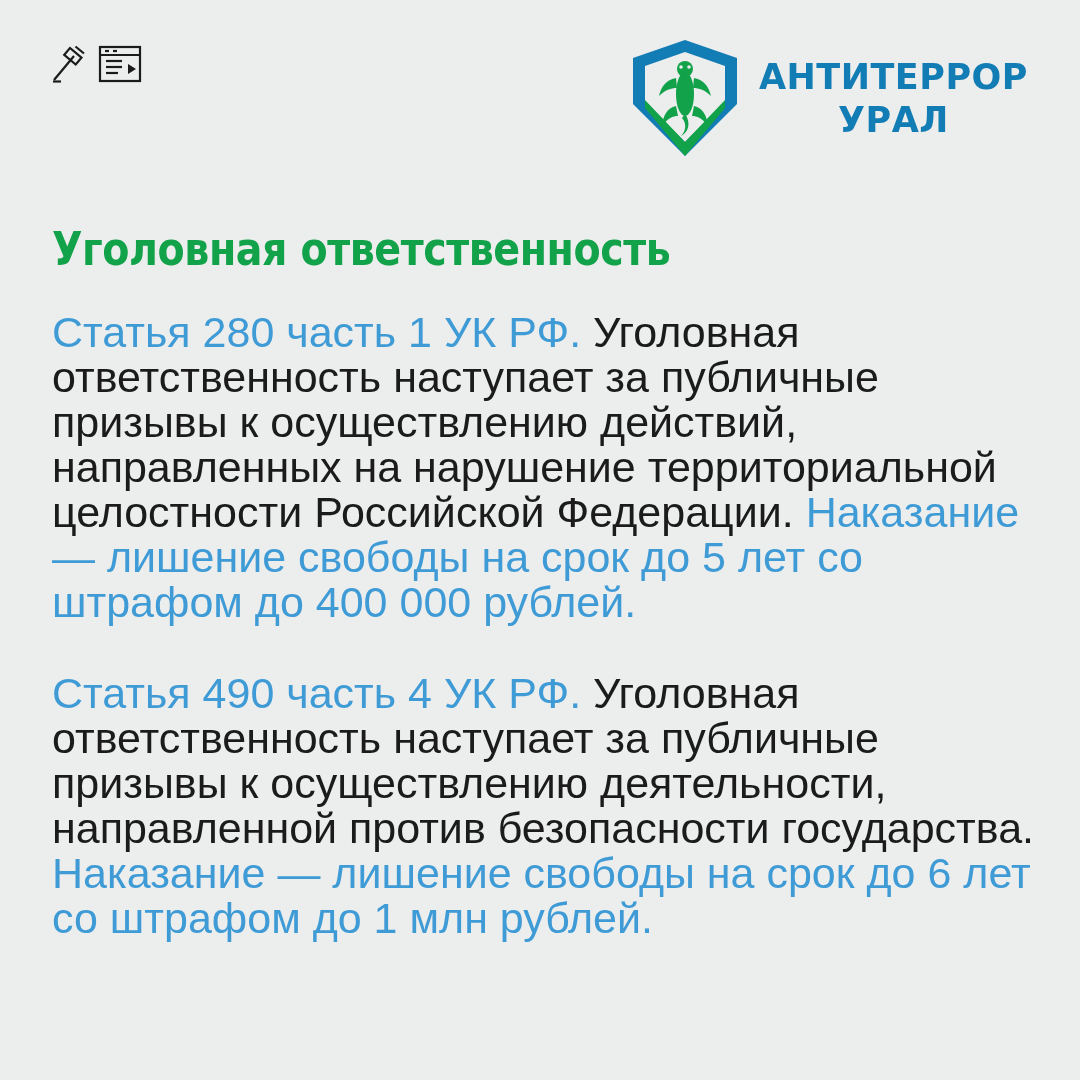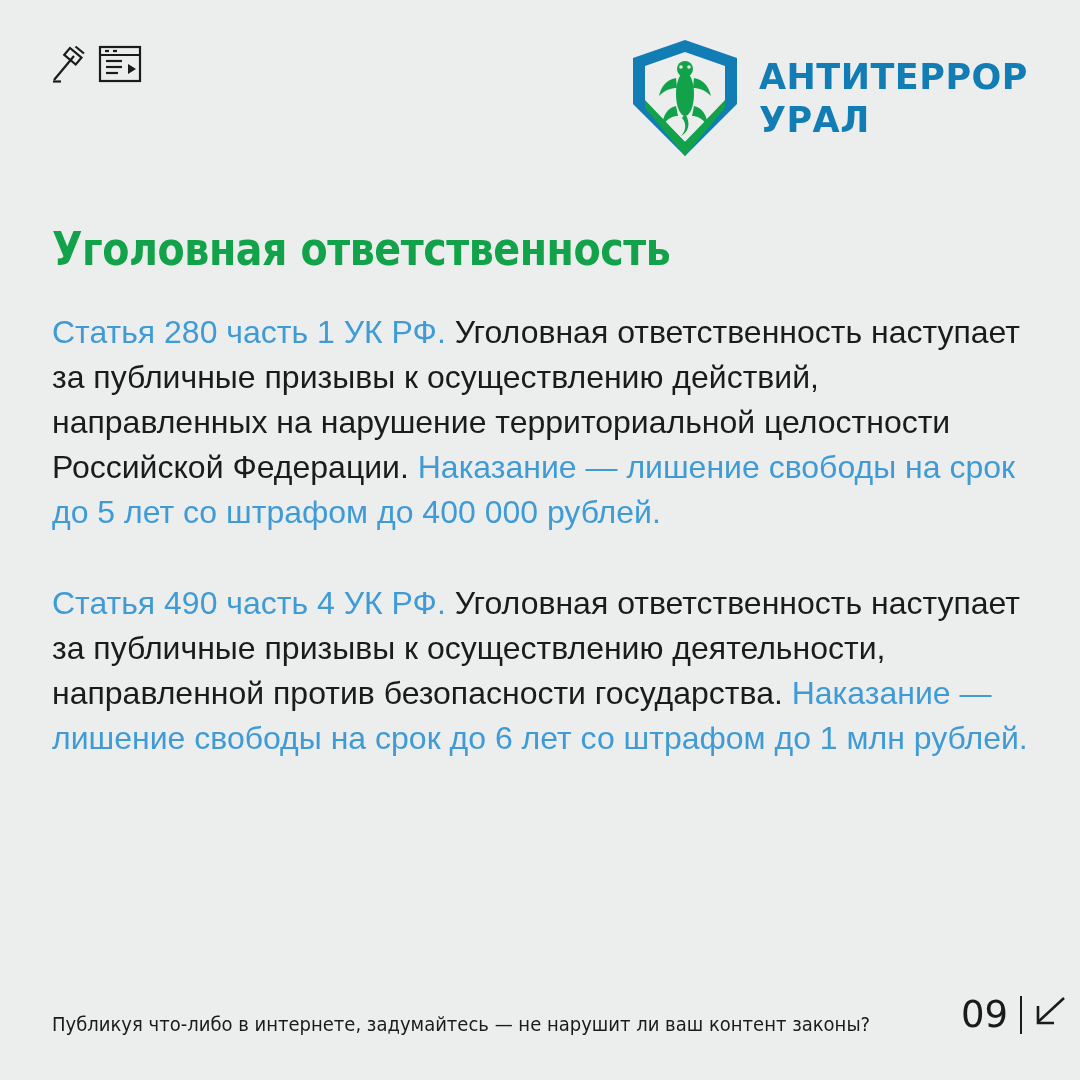--- a/index.html
+++ b/index.html
@@ -53,42 +53,42 @@
     flex-direction: column;
     line-height: 1.0;
     letter-spacing: 0.5px;
   }
   .logo-text .line1, .logo-text .line2 {
     font-family: "DejaVu Sans", sans-serif;
     font-weight: bold;
     font-size: 35px;
     color: #127cb5;
   }
-  .logo-text .line2 { margin-top: 8px; }
+  .logo-text .line2 { margin-top: 8px; text-align: center; }
 
   
   .content {
     position: absolute;
     left: 52px;
     right: 44px;
     top: 222px;
   }
   .title {
     font-family: "DejaVu Sans", sans-serif;
     font-weight: bold;
     font-size: 46px;
     letter-spacing: -0.5px;
     color: #12a24a;
     margin: 0 0 34px 0;
     transform: scaleX(0.86);
     transform-origin: left center;
   }
   .para {
     font-family: "Liberation Sans", sans-serif;
-    font-size: 32px;
+    font-size: 43px;
     line-height: 45px;
     color: #1b1b1b;
     margin: 0 0 46px 0;
     max-width: 985px;
   }
   .para:last-child { margin-bottom: 0; }
   .blue { color: #3f9bd6; }
 
   
   .footer {
@@ -186,27 +186,14 @@
 
     <p class="para">
       <span class="blue">Статья 280 часть 1 УК РФ.</span><span> Уголовная ответственность наступает за публичные призывы к осуществлению действий, направленных на нарушение территориальной целостности Российской Федерации. </span><span class="blue">Наказание — лишение свободы на срок до 5 лет со штрафом до 400 000 рублей.</span>
     </p>
 
     <p class="para">
       <span class="blue">Статья 490 часть 4 УК РФ.</span><span> Уголовная ответственность наступает за публичные призывы к осуществлению деятельности, направленной против безопасности государства. </span><span class="blue">Наказание — лишение свободы на срок до 6 лет со штрафом до 1 млн рублей.</span>
     </p>
   </div>
 
-  <div class="footer">
-    <div class="footer-note">Публикуя что-либо в интернете, задумайтесь — не нарушит ли ваш контент законы?</div>
-    <div class="footer-right">
-      <span class="page-num">09</span>
-      <span class="divider"></span>
-      <span>
-        <svg width="34" height="38" viewBox="0 0 34 38" fill="none" stroke="#1b1b1b" stroke-width="2.6">
-          <line x1="30" y1="4" x2="4" y2="28"></line>
-          <polyline points="4,12 4,29 20,29" fill="none"></polyline>
-        </svg>
-      </span>
-    </div>
-  </div>
 
 </div>
 
 </body></html>

